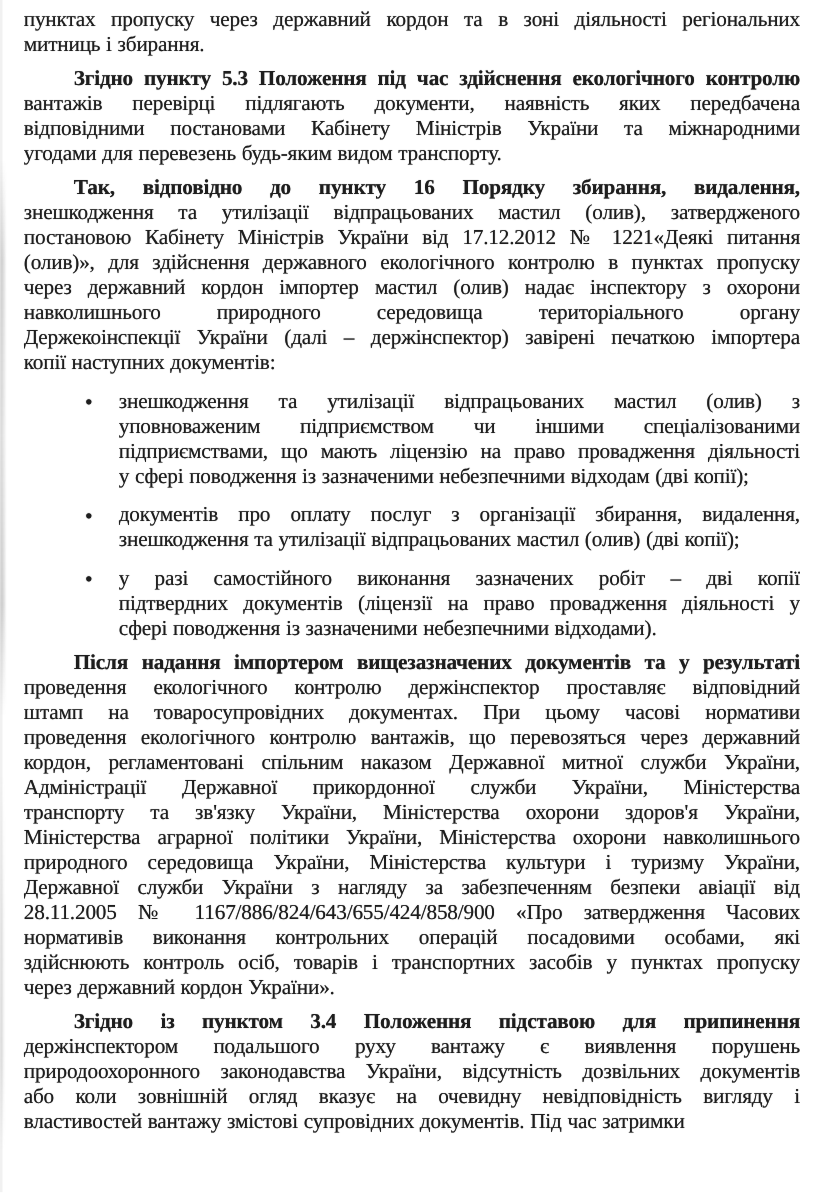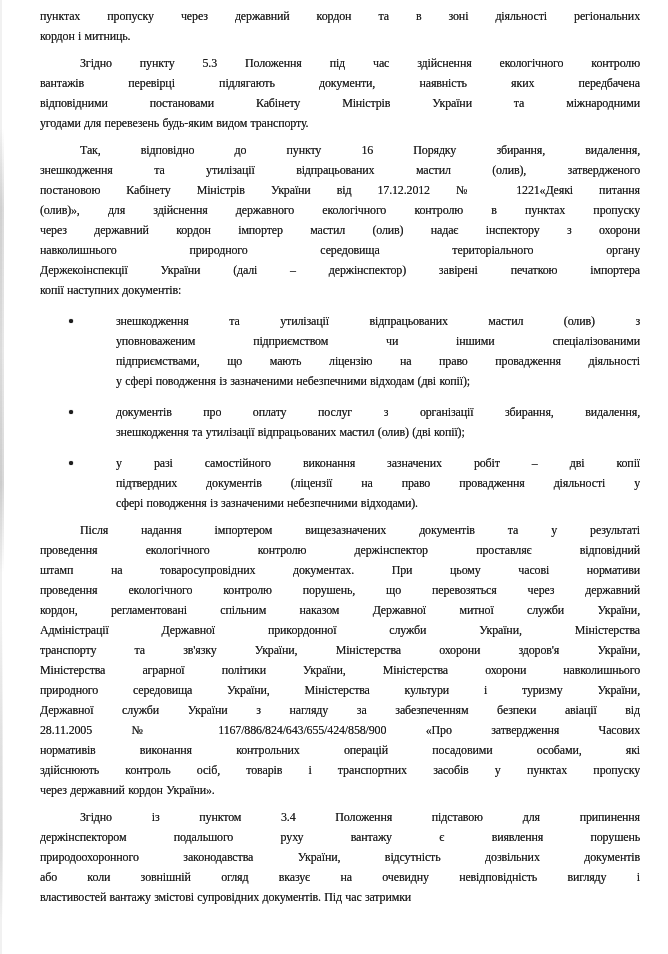--- a/index.html
+++ b/index.html
@@ -15,33 +15,32 @@
   .doc {
     position: absolute;
     left: 19px;
     right: 28px;
     top: 6px;
   }
   .block { margin-top: 7px; }
   .block:first-child { margin-top: 0; }
   .block.bullet { margin-top: 11px; display: flex; }
   .line {
-    font-size: 12px;
+    font-size: 17px;
     line-height: 20px;
     height: 20px;
     overflow: hidden;
     letter-spacing: -0.15px;
     word-spacing: 0.5px;
     text-align: justify;
     text-align-last: justify;
     text-shadow: 0 0 0.6px rgba(25,25,25,0.75);
-    margin-left: 21px;
   }
   .line.last { text-align-last: left; }
-  .block.indent .line.first { text-indent: 40px; }
+  .block.indent .line.first { text-indent: 40px; font-weight: bold; }
   .bullet-marker {
     flex: 0 0 76px;
     width: 76px;
     box-sizing: border-box;
     padding-left: 49px;
     font-size: 17.4px;
     line-height: 20px;
     text-shadow: 0 0 0.8px rgba(25,25,25,0.9);
   }
   .bullet-text { flex: 1 1 auto; min-width: 0; }
@@ -73,21 +72,21 @@
 </head>
 <body>
 
 <div class="page">
   <div class="edge-line"></div>
   <div class="edge-smudge"></div>
   <div class="edge-smudge-low"></div>
   <div class="doc" id="doc-body">
       <div class="block paragraph">
         <div class="line first">пунктах пропуску через державний кордон та в зоні діяльності регіональних</div>
-        <div class="line last">кордон і митниць.</div>
+        <div class="line last">митниць і збирання.</div>
       </div>
       <div class="block paragraph indent">
         <div class="line first">Згідно пункту 5.3 Положення під час здійснення екологічного контролю</div>
         <div class="line">вантажів перевірці підлягають документи, наявність яких передбачена</div>
         <div class="line">відповідними постановами Кабінету Міністрів України та міжнародними</div>
         <div class="line last">угодами для перевезень будь-яким видом транспорту.</div>
       </div>
       <div class="block paragraph indent">
         <div class="line first">Так, відповідно до пункту 16 Порядку збирання, видалення,</div>
         <div class="line">знешкодження та утилізації відпрацьованих мастил (олив), затвердженого</div>
@@ -119,21 +118,21 @@
         <div class="bullet-text">
           <div class="line first">у разі самостійного виконання зазначених робіт – дві копії</div>
           <div class="line">підтвердних документів (ліцензії на право провадження діяльності у</div>
           <div class="line last">сфері поводження із зазначеними небезпечними відходами).</div>
         </div>
       </div>
       <div class="block paragraph indent">
         <div class="line first">Після надання імпортером вищезазначених документів та у результаті</div>
         <div class="line">проведення екологічного контролю держінспектор проставляє відповідний</div>
         <div class="line">штамп на товаросупровідних документах. При цьому часові нормативи</div>
-        <div class="line">проведення екологічного контролю порушень, що перевозяться через державний</div>
+        <div class="line">проведення екологічного контролю вантажів, що перевозяться через державний</div>
         <div class="line">кордон, регламентовані спільним наказом Державної митної служби України,</div>
         <div class="line">Адміністрації Державної прикордонної служби України, Міністерства</div>
         <div class="line">транспорту та зв'язку України, Міністерства охорони здоров'я України,</div>
         <div class="line">Міністерства аграрної політики України, Міністерства охорони навколишнього</div>
         <div class="line">природного середовища України, Міністерства культури і туризму України,</div>
         <div class="line">Державної служби України з нагляду за забезпеченням безпеки авіації від</div>
         <div class="line">28.11.2005 № 1167/886/824/643/655/424/858/900 «Про затвердження Часових</div>
         <div class="line">нормативів виконання контрольних операцій посадовими особами, які</div>
         <div class="line">здійснюють контроль осіб, товарів і транспортних засобів у пунктах пропуску</div>
         <div class="line last">через державний кордон України».</div>

